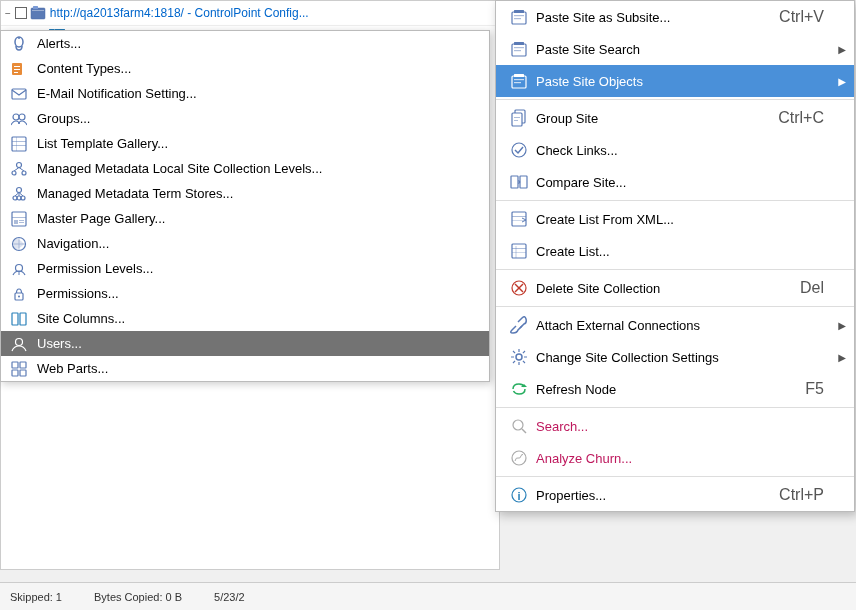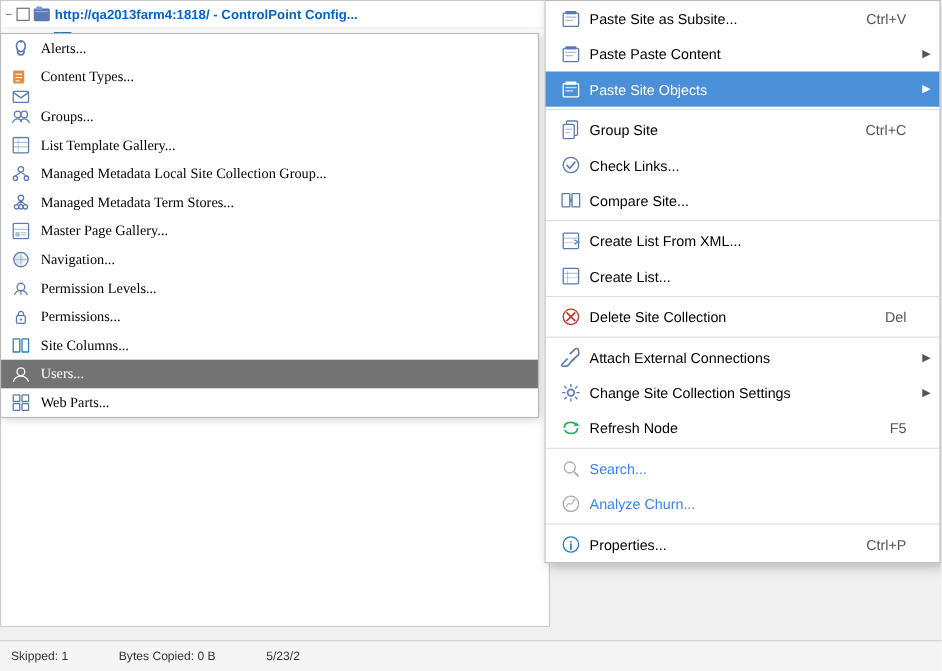--- a/index.html
+++ b/index.html
@@ -33,21 +33,20 @@
 
     .menu-list {
       position: absolute;
       top: 30px;
       left: 0;
       width: 490px;
       background: #fff;
       border: 1px solid #bbb;
       box-shadow: 2px 2px 8px rgba(0,0,0,0.2);
       z-index: 10;
-      font-family: Liberation Serif, serif;
     }
 
     .menu-item {
       padding: 5px 10px 5px 36px;
       display: flex;
       align-items: center;
       cursor: pointer;
       color: #000;
       position: relative;
       white-space: nowrap;
@@ -73,21 +72,21 @@
       bottom: 0; left: 0;
       width: 856px;
       height: 28px;
       background: #f5f5f5;
       border-top: 1px solid #ccc;
       display: flex;
       align-items: center;
       padding: 0 10px;
       font-size: 11px;
       color: #333;
-      gap: 46px;
+      gap: 32px;
     }
 
     
     .context-menu {
       position: absolute;
       top: 0;
       left: 495px;
       width: 360px;
       background: #fff;
       border: 1px solid #bbb;
@@ -105,40 +104,40 @@
       color: #000;
     }
 
     .ctx-item:hover, .ctx-item.highlighted {
       background: #4a90d9;
       color: #fff;
       align-items: center;
     }
 
     .ctx-item.disabled {
-      color: #3b82f6;
+      color: #be185d;
       cursor: default;
     }
 
     .ctx-item .ctx-icon {
       width: 22px;
       height: 20px;
       margin-right: 6px;
       display: flex;
       align-items: center;
       justify-content: center;
       font-size: 14px;
       flex-shrink: 0;
     }
 
     .ctx-item .shortcut {
       margin-left: auto;
       padding-left: 20px;
       color: #555;
-      font-size: 13px;
+      font-size: 16px;
     }
 
     .ctx-item .submenu-arrow {
       position: absolute;
       right: 8px;
       font-size: 10px;
       color: #555;
     }
 
     .ctx-item.highlighted .submenu-arrow {
@@ -166,21 +165,21 @@
   <div class="tree-header-row">
     <span style="margin-right:4px; color:#555; font-size:10px;">−</span>
     <span style="width:12px;height:12px;border:1px solid #666;display:inline-block;margin-right:3px;background:#fff;"></span>
     <span style="width:16px;height:16px;margin-right:4px;display:inline-flex;align-items:center;justify-content:center;">
       <svg width="16" height="16" viewBox="0 0 16 16">
           <rect x="1" y="3" width="14" height="11" rx="1" fill="#5a7ab5" stroke="#4a6aa5" stroke-width="0.5"></rect>
           <rect x="3" y="1" width="5" height="3" rx="0.5" fill="#7a9ad5"></rect>
           <rect x="2" y="5" width="12" height="1" fill="#fff" opacity="0.4"></rect>
         </svg>
     </span>
-    <span style="color:#0066cc;font-size:12px;font-weight:bold;">http://qa2013farm4:1818/ - ControlPoint Config...</span>
+    <span style="color:#0066cc;font-size:12px;">http://qa2013farm4:1818/ - ControlPoint Config...</span>
   </div>
 
   <div class="tree-item" style="padding-left:48px;">
     <span style="margin-right:6px;display:inline-flex;align-items:center;">
       <svg width="16" height="14" viewBox="0 0 16 14">
           <rect x="0" y="0" width="16" height="14" rx="1" fill="#2980b9" stroke="#1a6aa5" stroke-width="0.5"></rect>
           <rect x="0" y="4" width="16" height="1" fill="#fff" opacity="0.5"></rect>
           <rect x="0" y="8" width="16" height="1" fill="#fff" opacity="0.3"></rect>
           <rect x="5" y="0" width="1" height="14" fill="#fff" opacity="0.3"></rect>
         </svg>
@@ -225,20 +224,21 @@
     <span>Content Types...</span>
   </div>
 
   <div class="menu-item">
     <span class="item-icon">
       <svg width="16" height="16" viewBox="0 0 16 16">
           <rect x="1" y="3" width="14" height="10" rx="1" fill="none" stroke="#5a7ab5" stroke-width="1.2"></rect>
           <path d="M1 4 L8 9 L15 4" fill="none" stroke="#5a7ab5" stroke-width="1.2"></path>
         </svg>
     </span>
+    <span>E-Mail Notification Setting...</span>
   </div>
 
   <div class="menu-item">
     <span class="item-icon">
       <svg width="16" height="16" viewBox="0 0 16 16">
           <circle cx="5" cy="6" r="3" fill="none" stroke="#5a7ab5" stroke-width="1.2"></circle>
           <circle cx="11" cy="6" r="3" fill="none" stroke="#5a7ab5" stroke-width="1.2"></circle>
           <path d="M0 14 Q2 10 5 10 Q8 10 8 13" fill="none" stroke="#5a7ab5" stroke-width="1.2"></path>
           <path d="M8 13 Q8 10 11 10 Q14 10 16 14" fill="none" stroke="#5a7ab5" stroke-width="1.2"></path>
         </svg>
@@ -260,21 +260,21 @@
 
   <div class="menu-item">
     <span class="item-icon">
       <svg width="16" height="16" viewBox="0 0 16 16">
           <circle cx="8" cy="4" r="2.5" fill="none" stroke="#5a7ab5" stroke-width="1.2"></circle>
           <circle cx="3" cy="12" r="2" fill="none" stroke="#5a7ab5" stroke-width="1.2"></circle>
           <circle cx="13" cy="12" r="2" fill="none" stroke="#5a7ab5" stroke-width="1.2"></circle>
           <path d="M8 6.5 L3 10 M8 6.5 L13 10" stroke="#5a7ab5" stroke-width="1"></path>
         </svg>
     </span>
-    <span>Managed Metadata Local Site Collection Group...</span>
+    <span>Managed Metadata Local Site Collection Levels...</span>
   </div>
 
   <div class="menu-item">
     <span class="item-icon">
       <svg width="16" height="16" viewBox="0 0 16 16">
           <circle cx="8" cy="4" r="2.5" fill="none" stroke="#5a7ab5" stroke-width="1.2"></circle>
           <circle cx="4" cy="12" r="2" fill="none" stroke="#5a7ab5" stroke-width="1.2"></circle>
           <circle cx="12" cy="12" r="2" fill="none" stroke="#5a7ab5" stroke-width="1.2"></circle>
           <circle cx="8" cy="12" r="2" fill="none" stroke="#5a7ab5" stroke-width="1.2"></circle>
           <path d="M8 6.5 L4 10 M8 6.5 L12 10 M8 6.5 L8 10" stroke="#5a7ab5" stroke-width="1"></path>
@@ -379,21 +379,21 @@
 
   <div class="ctx-item">
     <span class="ctx-icon">
       <svg width="18" height="18" viewBox="0 0 18 18">
           <rect x="4" y="2" width="10" height="3" rx="0.5" fill="#5a7ab5"></rect>
           <rect x="2" y="4" width="14" height="12" rx="1" fill="none" stroke="#5a7ab5" stroke-width="1.2"></rect>
           <rect x="4" y="7" width="10" height="1.2" fill="#5a7ab5" opacity="0.5"></rect>
           <rect x="4" y="10" width="7" height="1.2" fill="#5a7ab5" opacity="0.5"></rect>
         </svg>
     </span>
-    <span>Paste Paste Content</span>
+    <span>Paste Site Search</span>
     <span class="submenu-arrow">▶</span>
   </div>
 
   <div class="ctx-item highlighted">
     <span class="ctx-icon">
       <svg width="18" height="18" viewBox="0 0 18 18">
           <rect x="4" y="2" width="10" height="3" rx="0.5" fill="#fff"></rect>
           <rect x="2" y="4" width="14" height="12" rx="1" fill="none" stroke="#fff" stroke-width="1.2"></rect>
           <rect x="4" y="7" width="10" height="1.2" fill="#fff" opacity="0.7"></rect>
           <rect x="4" y="10" width="7" height="1.2" fill="#fff" opacity="0.7"></rect>

